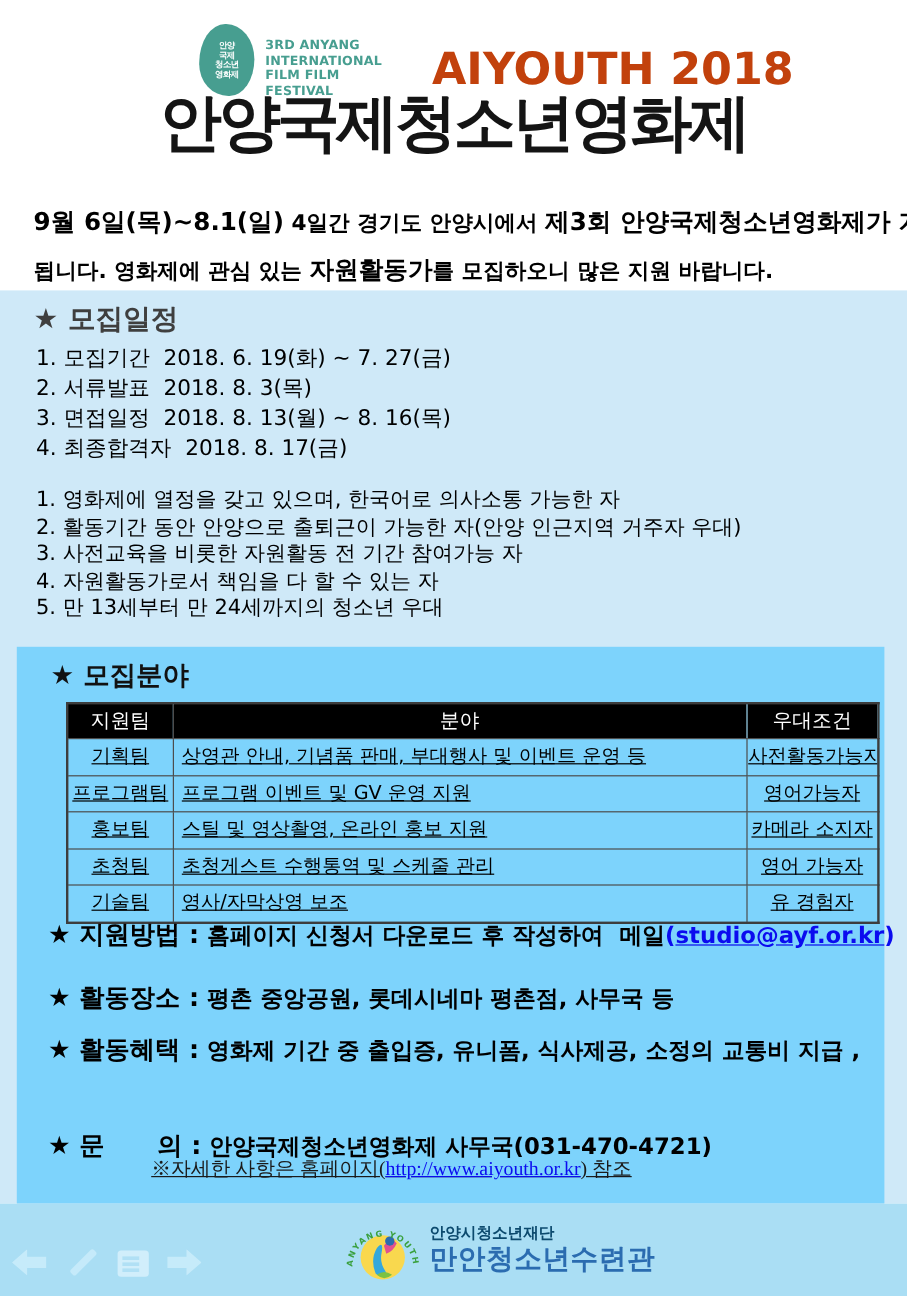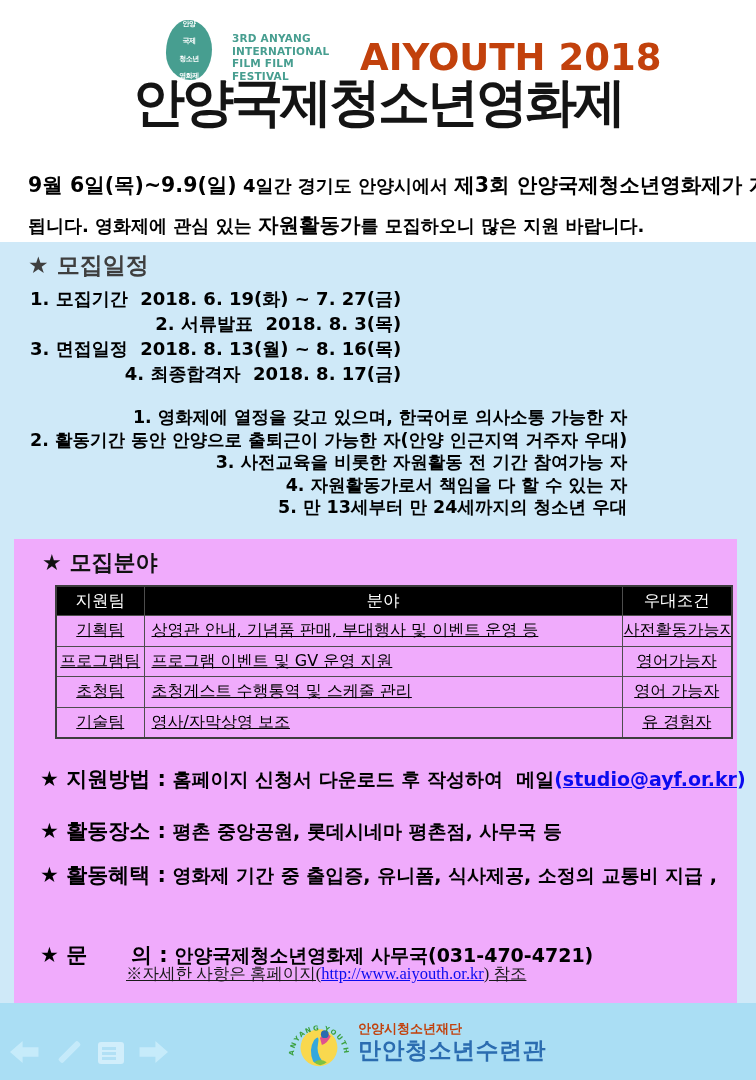--- a/index.html
+++ b/index.html
@@ -8,45 +8,45 @@
     background:#ffffff; overflow:hidden;
     font-family:"DejaVu Sans","Liberation Sans",sans-serif;
     color:#000;
   }
   
   .fest-logo { position:absolute; left:166px; top:20px; display:flex; align-items:flex-start; }
   .blob {
     width:46px; height:60px; background:#479e90;
     border-radius:48% 52% 46% 54% / 55% 50% 52% 45%;
     color:#fff; font-size:7px; line-height:8px; font-weight:bold;
-    display:flex; flex-direction:column; justify-content:space-between; align-items:center;
+    display:flex; flex-direction:column; justify-content:center; align-items:center;
     letter-spacing:-0.5px;
   }
-  .fest-text { margin-left:20px; padding-top:12px; color:#479e90; font-weight:bold;
+  .fest-text { margin-left:9px; padding-top:12px; color:#479e90; font-weight:bold;
     font-size:10.5px; line-height:12.5px; letter-spacing:0.2px; white-space:nowrap; }
   .edition {
     position:absolute; left:360px; top:36px; color:#c2410c;
     font-size:37px; font-weight:bold; letter-spacing:0px; white-space:nowrap;
   }
   .calli {
     position:absolute; left:50%; transform:translateX(-50%); top:68px;
     font-size:52px; font-weight:900; letter-spacing:-3px; white-space:nowrap; color:#141414;
   }
   .intro { position:absolute; left:28px; top:166px; width:716px; font-weight:bold; line-height:39px; }
   .intro .ln { white-space:nowrap; }
   .i-base { font-size:18px; }
   .i-big  { font-size:20.5px; }
   
   .blue { position:absolute; left:0; top:242px; width:756px; height:761px; background:#cfe9f8; }
   .sec-h { position:absolute; left:28px; color:#3f3f3f; font-size:23px; font-weight:bold; white-space:nowrap; }
-  .list { position:absolute; left:30px; font-weight:bold; white-space:nowrap;text-align:right; }
+  .list { position:absolute; left:30px; font-weight:normal; white-space:nowrap; }
   .sched-list { top:44px; font-size:18px; line-height:25px; }
   .targ-list  { top:164px; font-size:17.5px; line-height:22.6px; }
   
-  .white-box { position:absolute; left:14px; top:297px; width:723px; height:464px; background:#f0abfc; }
+  .white-box { position:absolute; left:14px; top:297px; width:723px; height:464px; background:#7dd3fc; }
   .fields-h { position:absolute; left:28px; top:9px; font-size:22px; font-weight:bold; color:#111; white-space:nowrap; }
   table.fields { position:absolute; left:41px; top:46px; border-collapse:collapse; table-layout:fixed;
     width:676px; font-size:16px;text-decoration:underline; }
   table.fields th, table.fields td { border:1px solid #4d4d4d; white-space:nowrap; overflow:hidden; }
   table.fields { border:2px solid #3d3d3d; }
   table.fields th { background:#000; color:#fff; font-weight:normal; height:26px; font-size:16.5px; }
   table.fields td { height:27.5px; text-align:center; }
   table.fields td.c2 { text-align:left; padding-left:7px; }
   .c1w { width:88px; } .c2w { width:478px; } .c3w { width:110px; }
   .row { position:absolute; left:26px; font-weight:bold; white-space:nowrap; }
@@ -55,21 +55,21 @@
   .benefit-line2 { padding-left:170px; margin-top:13px; font-size:19px; font-weight:bold; white-space:nowrap; }
   a.email { color:#0b0bef; text-decoration:underline; font-weight:bold; font-size:19px; }
   .paren { color:#0b0bef; font-size:19px; font-weight:bold; }
   .note { position:absolute; left:112px; top:424px; font-family:"Liberation Serif","DejaVu Serif",serif;
     font-size:16.5px; text-decoration:underline; white-space:nowrap; color:#1a1a1a; }
   .note a.url { color:#0b0bef; text-decoration:underline; }
   
   .footer { position:absolute; left:0; top:1003px; width:756px; height:77px; background:#aadef4; }
   .f-logo { position:absolute; left:284px; top:4px; display:flex; align-items:center; }
   .orgs { margin-left:6px; display:flex; flex-direction:column; justify-content:center; }
-  .org-small { color:#c2410c; font-size:13px; font-weight:bold; line-height:17px; white-space:nowrap; }
+  .org-small { color:#0c4a6e; font-size:13px; font-weight:bold; line-height:17px; white-space:nowrap; }
   .org-large { color:#2b6cb0; font-size:23px; font-weight:bold; line-height:26px; letter-spacing:0.5px; white-space:nowrap; }
   .nav { position:absolute; left:10px; top:36px; display:flex; gap:14px; align-items:center; }
   .ic { width:30px; height:26px; position:relative; opacity:0.9; }
   .arrow-l { background:#c9ecfb; clip-path:polygon(0 50%,42% 8%,42% 32%,95% 32%,95% 68%,42% 68%,42% 92%); }
   .arrow-r { background:#c9ecfb; clip-path:polygon(100% 50%,58% 8%,58% 32%,5% 32%,5% 68%,58% 68%,58% 92%); }
   .pen::before { content:""; position:absolute; left:2px; top:10px; width:27px; height:6px;
     background:#c9ecfb; border-radius:2px; transform:rotate(-45deg); }
   .menu { background:#d6f0fc; border-radius:3px; width:26px; height:22px; margin-top:2px; }
   .menu::before { content:""; position:absolute; left:4px; right:8px; top:5px; height:2.5px;
     background:#b2e1f6; box-shadow:0 5px 0 #b2e1f6, 0 10px 0 #b2e1f6; }
@@ -90,21 +90,21 @@
       <div>3RD ANYANG</div>
       <div>INTERNATIONAL</div>
       <div>FILM FILM</div>
       <div>FESTIVAL</div>
     </div>
   </div>
   <div class="edition">AIYOUTH 2018</div>
   <div class="calli">안양국제청소년영화제</div>
   <div class="intro">
     <div class="ln">
-      <span class="i-big">9월 6일(목)~9.9(일)</span><span class="i-base"> 4일간 경기도 안양시에서 </span><span class="i-big">제3회 안양국제청소년영화제가 개최</span>
+      <span class="i-big">9월 6일(목)~8.1(일)</span><span class="i-base"> 4일간 경기도 안양시에서 </span><span class="i-big">제3회 안양국제청소년영화제가 개최</span>
     </div>
     <div class="ln">
       <span class="i-base">됩니다. 영화제에 관심 있는 </span><span class="i-big">자원활동가</span><span class="i-base">를 모집하오니 많은 지원 바랍니다.</span>
     </div>
   </div>
 
   <div class="blue">
 
     <div class="sec-h" style="top:8px">★ 모집일정</div>
     <div class="list sched-list">
@@ -141,20 +141,25 @@
         <tbody>
           <tr>
             <td>기획팀</td>
             <td class="c2">상영관 안내, 기념품 판매, 부대행사 및 이벤트 운영 등</td>
             <td>사전활동가능자</td>
           </tr>
           <tr>
             <td>프로그램팀</td>
             <td class="c2">프로그램 이벤트 및 GV 운영 지원</td>
             <td>영어가능자</td>
+          </tr>
+          <tr>
+            <td>홍보팀</td>
+            <td class="c2">스틸 및 영상촬영, 온라인 홍보 지원</td>
+            <td>카메라 소지자</td>
           </tr>
           <tr>
             <td>초청팀</td>
             <td class="c2">초청게스트 수행통역 및 스케줄 관리</td>
             <td>영어 가능자</td>
           </tr>
           <tr>
             <td>기술팀</td>
             <td class="c2">영사/자막상영 보조</td>
             <td>유 경험자</td>

